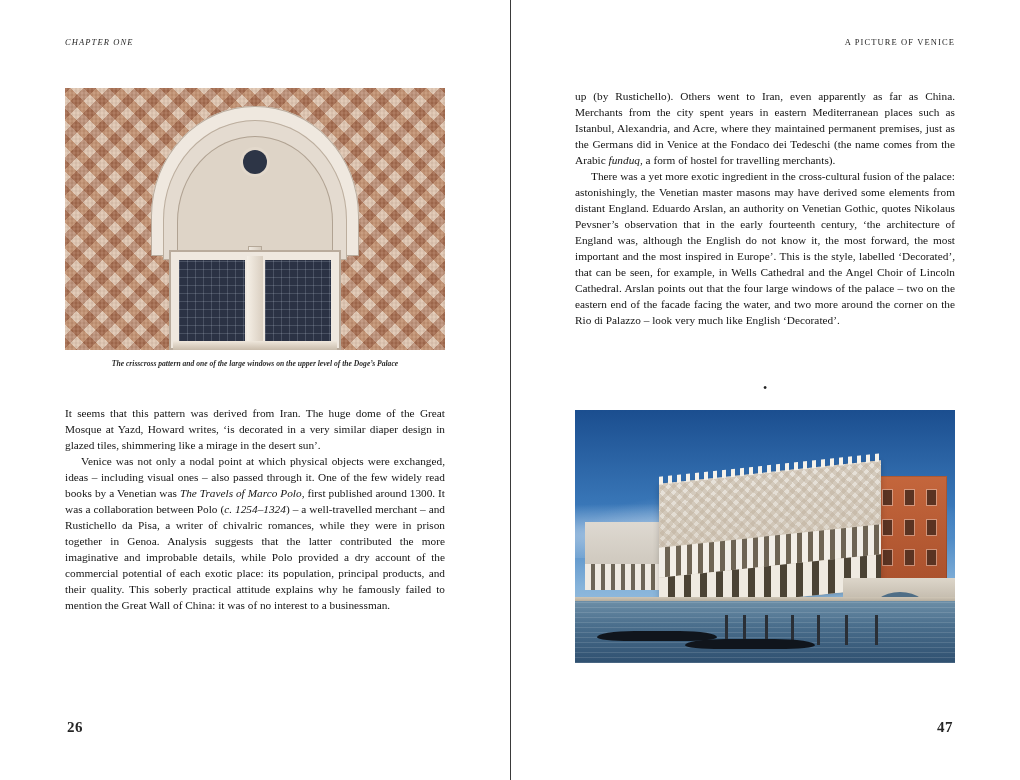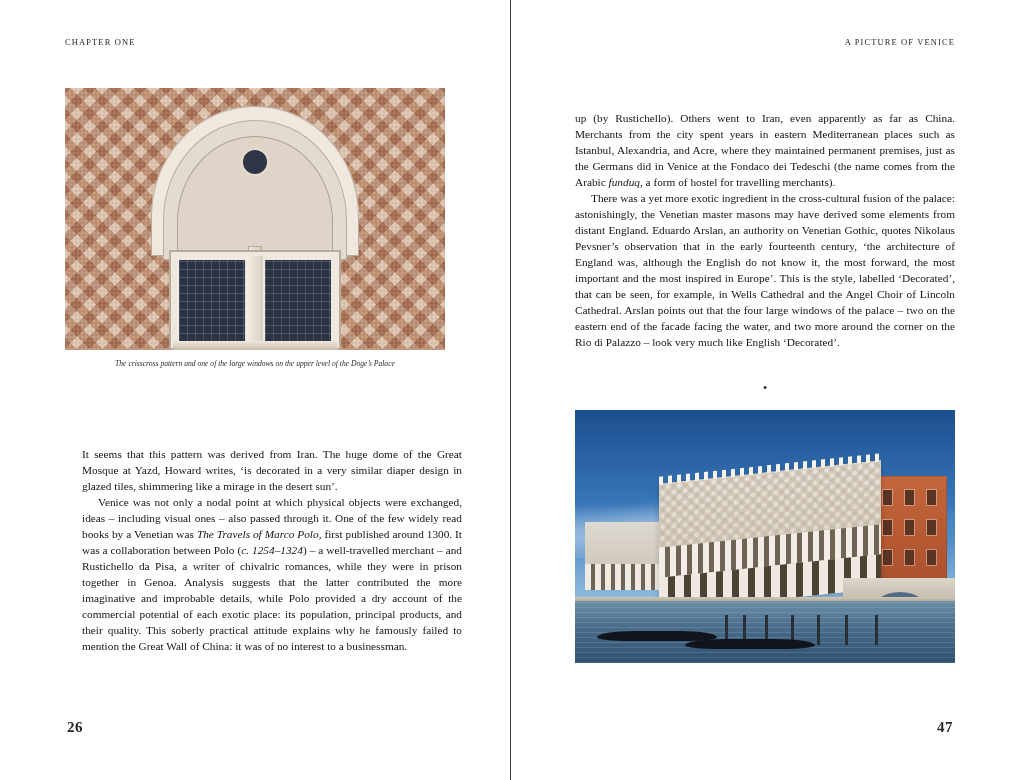--- a/index.html
+++ b/index.html
@@ -39,21 +39,21 @@
 
   .running-head {
     position: absolute;
     top: 37px;
     font-size: 8.5px;
     letter-spacing: 1.1px;
     font-variant: small-caps;
     text-transform: uppercase;
     color: #262626;
   }
-  .running-head.left  { left: 65px; }
+  .running-head.left  { left: 65px; font-style: italic; }
   .running-head.right { right: 65px; text-align: right; }
 
   .folio {
     position: absolute;
     bottom: 44px;
     font-size: 15px;
     color: #262626;
     letter-spacing: .5px;
     font-weight: bold;
   }
@@ -68,20 +68,21 @@
     display: block;
     width: 380px;
   }
   .caption {
     margin-top: 9px;
     font-size: 7.6px;
     font-style: italic;
     text-align: center;
     color: #2b2b2b;
     line-height: 1.3;
+    font-weight: bold;
   }
 
   
   .fig-window {
     left: 65px;
     top: 88px;
   }
   .window-art {
     position: relative;
     width: 380px;
@@ -355,22 +356,22 @@
     position: absolute;
     width: 380px;
     font-size: 11.3px;
     line-height: 1.42;
     text-align: justify;
     color: #141414;
     hyphens: auto;
   }
   .body-col p { margin: 0; text-indent: 0; }
   .body-col p + p { text-indent: 16px; }
-  .left-text  { left: 82px; top: 405px; margin-top: 41px; }
-  .right-text { left: 65px; top: 88px; margin-top: 22px; }
+  .left-text  { left: 65px; top: 405px; }
+  .right-text { left: 65px; top: 88px; }
 
   .dinkus {
     position: absolute;
     left: 65px;
     top: 382px;
     width: 380px;
     text-align: center;
     font-size: 12px;
     color: #222;
     line-height: 1;

